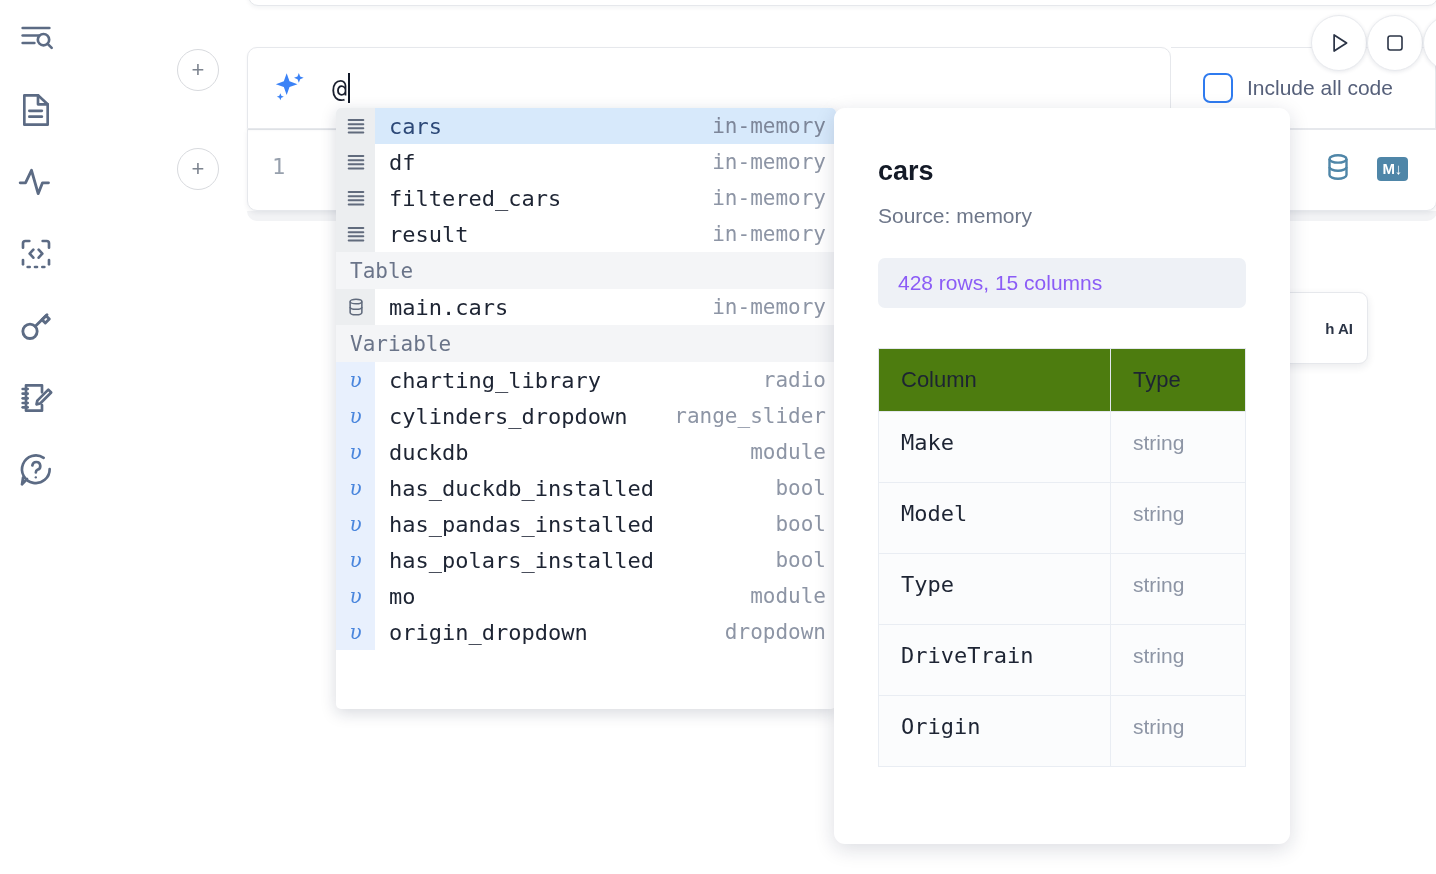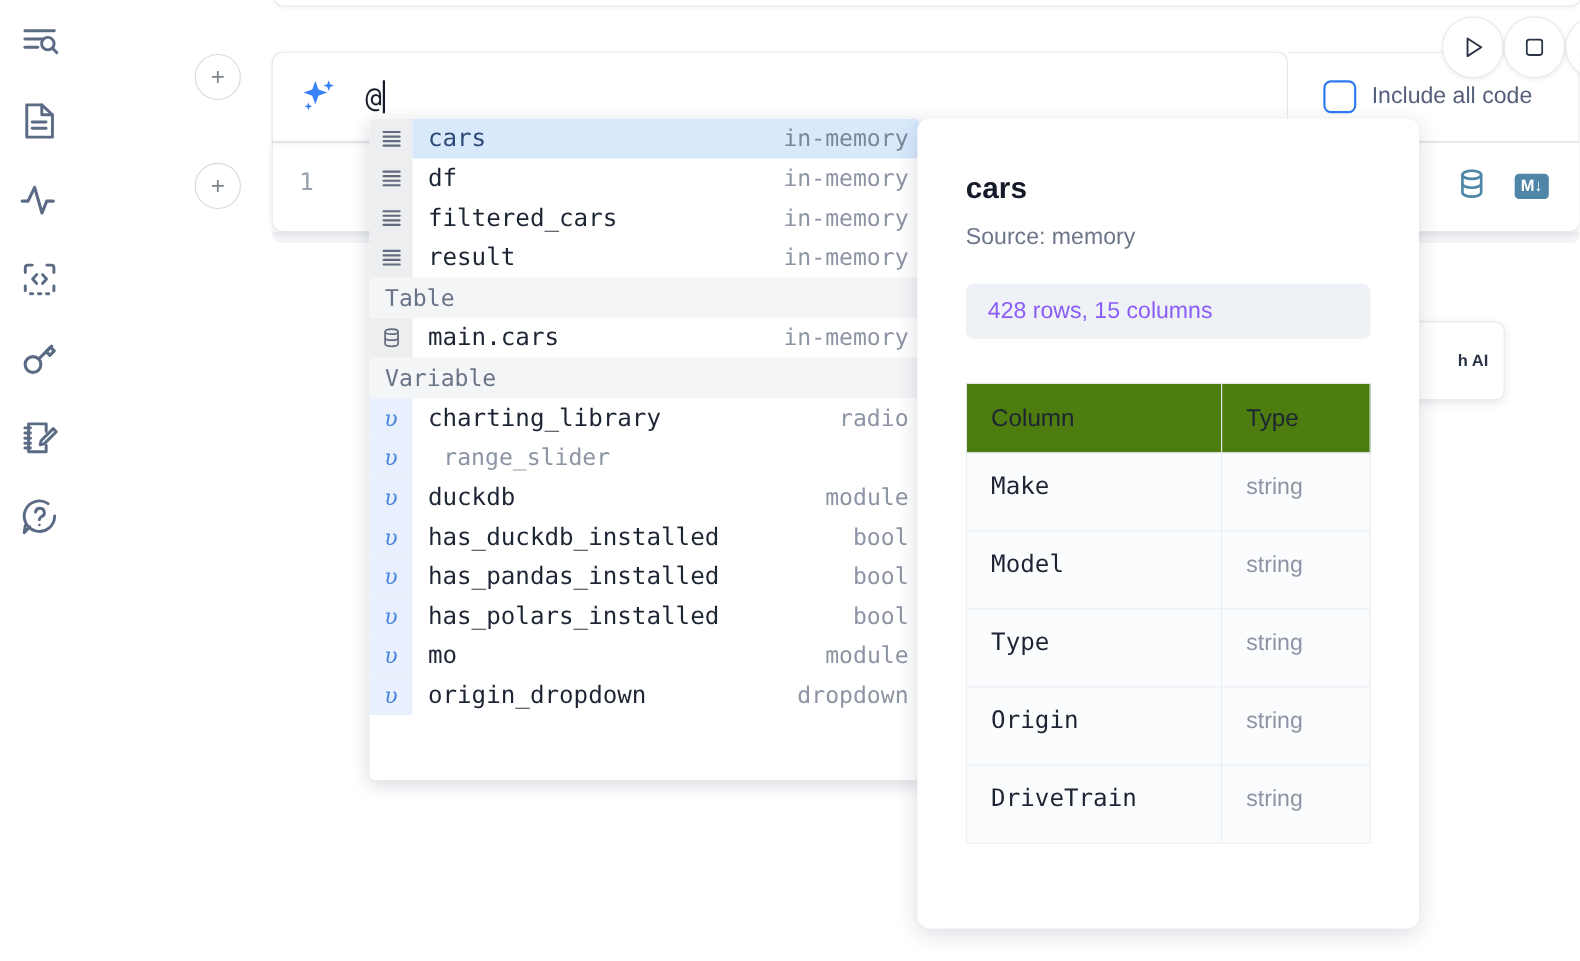--- a/index.html
+++ b/index.html
@@ -558,20 +558,21 @@
         <span class="body">
           <span class="nm">charting_library</span>
           <span class="ty">radio</span>
         </span>
       </div>
       <div class="ac-row var ">
         <span class="ic">
           <span style="font-family:'DejaVu Serif',serif;font-style:italic;font-size:20px;line-height:1;">υ</span>
         </span>
         <span class="body">
+          <span class="nm">cylinders_dropdown</span>
           <span class="ty">range_slider</span>
         </span>
       </div>
       <div class="ac-row var ">
         <span class="ic">
           <span style="font-family:'DejaVu Serif',serif;font-style:italic;font-size:20px;line-height:1;">υ</span>
         </span>
         <span class="body">
           <span class="nm">duckdb</span>
           <span class="ty">module</span>
@@ -642,24 +643,24 @@
           </tr>
           <tr>
             <td class="c-col"><span class="dp-col">Model</span></td>
             <td><span class="dp-type">string</span></td>
           </tr>
           <tr>
             <td class="c-col"><span class="dp-col">Type</span></td>
             <td><span class="dp-type">string</span></td>
           </tr>
           <tr>
-            <td class="c-col"><span class="dp-col">Origin</span></td>
+            <td class="c-col"><span class="dp-col">DriveTrain</span></td>
             <td><span class="dp-type">string</span></td>
           </tr>
           <tr>
-            <td class="c-col"><span class="dp-col">DriveTrain</span></td>
+            <td class="c-col"><span class="dp-col">Origin</span></td>
             <td><span class="dp-type">string</span></td>
           </tr>
         </tbody>
     </table>
   </div>
 
 </div>
 
 </body></html>

